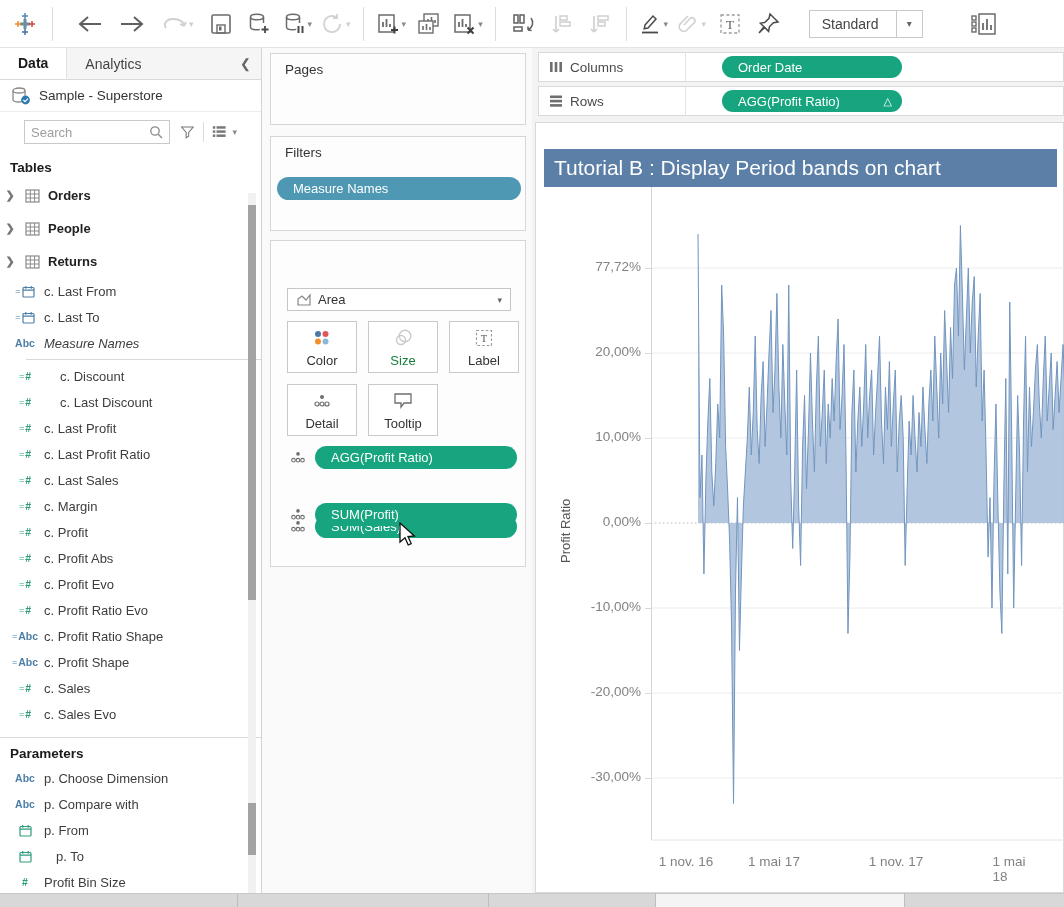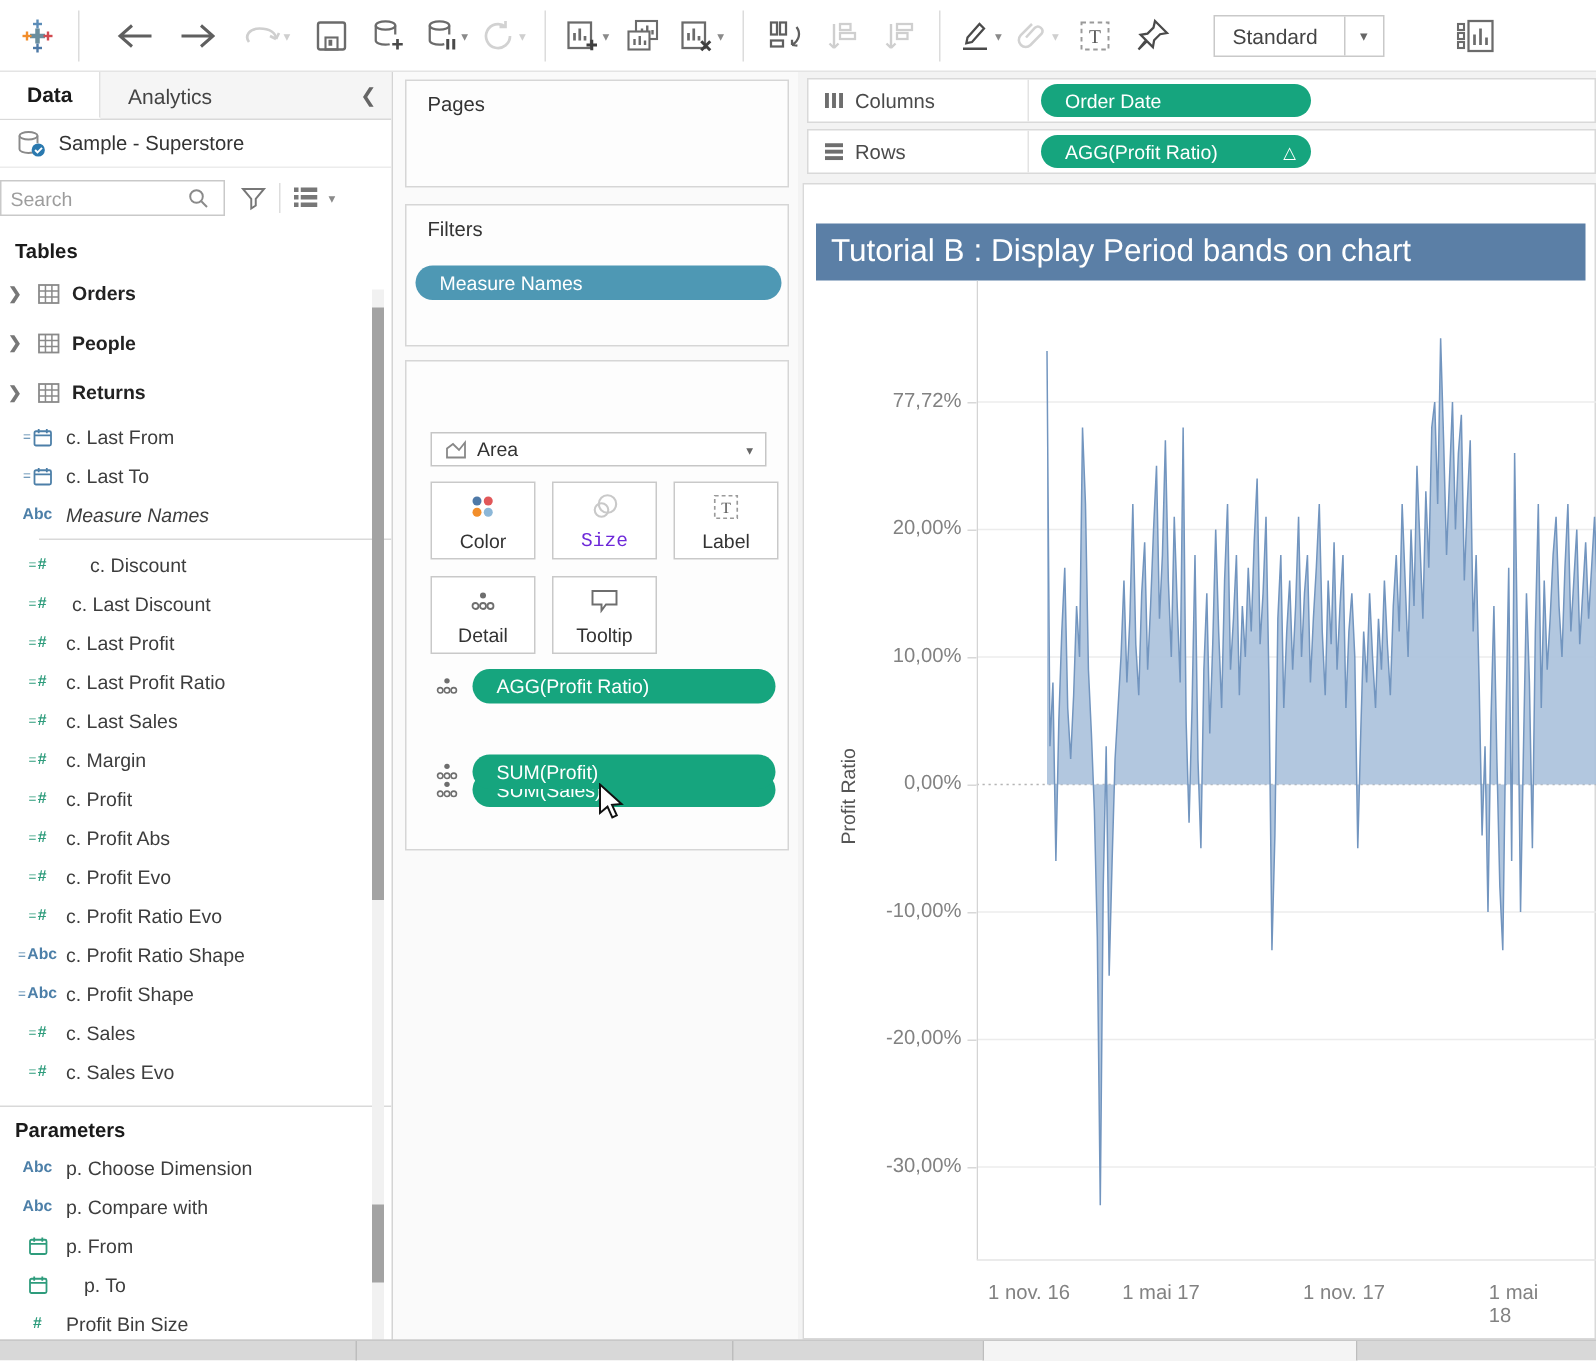--- a/index.html
+++ b/index.html
@@ -18,21 +18,21 @@
   .fit-caret { width:26px; height:100%; border-left:1px solid #c9c9c9; display:flex; align-items:center; justify-content:center; color:#666; font-size:10px; }
 
   
   #sidebar { left:0; top:48px; width:262px; height:847px; background:#fff; border-right:1px solid #d4d4d4; overflow:hidden; }
   #side-tabs { display:flex; height:32px; border-bottom:1px solid #d9d9d9; background:#f5f5f5; }
   .side-tab { padding:0 18px; display:flex; align-items:center; font-size:14px; cursor:pointer; }
   .side-tab.active { background:#fff; font-weight:bold; color:#1a1a1a; border-right:1px solid #e0e0e0; border-bottom:1px solid #fff; }
   .side-tab.inactive { color:#444; }
   .collapse-ch { margin-left:auto; padding:0 10px; display:flex; align-items:center; color:#666; font-size:13px; cursor:pointer; }
   #datasource-row { height:32px; display:flex; align-items:center; padding-left:10px; font-size:13.5px; color:#333; border-bottom:1px solid #ececec; cursor:pointer; }
-  #search-row { height:40px; display:flex; align-items:center; padding:0 0; }
+  #search-row { height:40px; display:flex; align-items:center; padding:0 24px; }
   #search-box { width:150px; height:24px; border:1px solid #c9c9c9; display:flex; align-items:center; padding:0 6px; }
   #search-box input { border:none; outline:none; width:118px; font-size:13px; color:#333; font-family:"Liberation Sans",sans-serif; }
   #search-box input::placeholder { color:#9d9d9d; }
   .side-heading { font-size:13.5px; font-weight:bold; color:#1a1a1a; padding:8px 0 4px 10px; }
   .drow { display:flex; align-items:center; font-size:13px; color:#3d3d3d; cursor:pointer; }
   .trow { height:33px; font-weight:bold; color:#222; }
   .frow { height:26px; }
   .chev { width:20px; text-align:center; color:#777; font-size:11px; }
   .ficon { width:30px; display:flex; justify-content:center; align-items:center; font-size:10.5px; font-weight:bold; flex:none; }
   .ficon.blue { color:#4c7fa8; }
@@ -48,25 +48,25 @@
   #shelfcol { left:262px; top:48px; width:270px; height:847px; background:#fafafa; }
   .card { position:absolute; left:8px; width:256px; background:#fdfdfd; border:1px solid #d6d6d6; }
   .card-label { font-size:13.5px; color:#333; padding:8px 0 0 14px; }
   .pill { height:23px; border-radius:12px; color:#fff; font-size:13px; display:flex; align-items:center; padding:0 10px 0 16px; cursor:pointer; white-space:nowrap; }
   .pill.green { background:#16a57e; }
   .pill.blue { background:#4e98b4; }
   .marks-dd { position:absolute; left:16px; top:47px; width:224px; height:23px; border:1px solid #c6c6c6; background:#fff; display:flex; align-items:center; font-size:13px; color:#333; cursor:pointer; }
   .marks-dd .dd-caret { margin-left:auto; padding-right:8px; color:#666; font-size:9px; }
   .mbtn { position:absolute; width:70px; height:52px; border:1px solid #c9c9c9; background:#fff; display:flex; flex-direction:column; align-items:center; justify-content:flex-end; padding-bottom:4px; font-size:13px; color:#333; cursor:pointer; }
   .mbtn .micon { flex:1; display:flex; align-items:center; justify-content:center; }
-  .mbtn.disabled { color:#6d28d9;font-family:Liberation Mono, monospace; }
+  .mbtn.disabled { color:#15803d; }
 
   
   #rightbg { left:532px; top:48px; width:532px; height:845px; background:#f3f3f3; }
-  .shelf { position:absolute; left:6px; height:30px; right:0; background:#fff; border:1px solid #d9d9d9; display:flex; align-items:center; }
+  .shelf { position:absolute; left:6px; height:30px; right:0; background:#fff; border:1px solid #d9d9d9; display:flex; align-items:center;gap:28px; }
   .shelf-label { width:147px; height:100%; display:flex; align-items:center; padding-left:10px; border-right:1px solid #e3e3e3; font-size:13.5px; color:#4a4a4a; }
   #worksheet { position:absolute; left:3px; top:74px; width:529px; height:771px; background:#fff; border:1px solid #d9d9d9; }
   #title-band { position:absolute; left:8px; top:26px; width:513px; height:38px; background:#5b7fa6; color:#fff; font-size:21px; display:flex; align-items:center; padding-left:10px; }
   .ytick-label { position:absolute; width:90px; text-align:right; font-size:13.5px; color:#828282; }
   .xtick-label { position:absolute; font-size:13.5px; color:#828282; transform:translateX(-50%); }
   .tick-stub { position:absolute; width:6px; height:1px; background:#d8d8d8; }
   #yaxis-title { position:absolute; left:22px; top:440px; font-size:13px; color:#555; transform:rotate(-90deg); transform-origin:left top; white-space:nowrap; }
 
   
   #statusbar { left:0; top:893px; width:1064px; height:14px; background:#d8d8d8; border-top:1px solid #c8c8c8; }
@@ -347,21 +347,21 @@
       </div>
       <div class="fdivider"></div>
       <div class="drow frow">
         <span style="width:10px"></span>
         <span class="ficon green"><span class="eq">=</span>#</span>
         <span class="" style="margin-left:20px">c. Discount</span>
       </div>
       <div class="drow frow">
         <span style="width:10px"></span>
         <span class="ficon green"><span class="eq">=</span>#</span>
-        <span class="" style="margin-left:8px">c. Last Discount</span>
+        <span class="" style="margin-left:20px">c. Last Discount</span>
       </div>
       <div class="drow frow">
         <span style="width:10px"></span>
         <span class="ficon green"><span class="eq">=</span>#</span>
         <span class="" style="margin-left:4px">c. Last Profit</span>
       </div>
       <div class="drow frow">
         <span style="width:10px"></span>
         <span class="ficon green"><span class="eq">=</span>#</span>
         <span class="" style="margin-left:4px">c. Last Profit Ratio</span>

